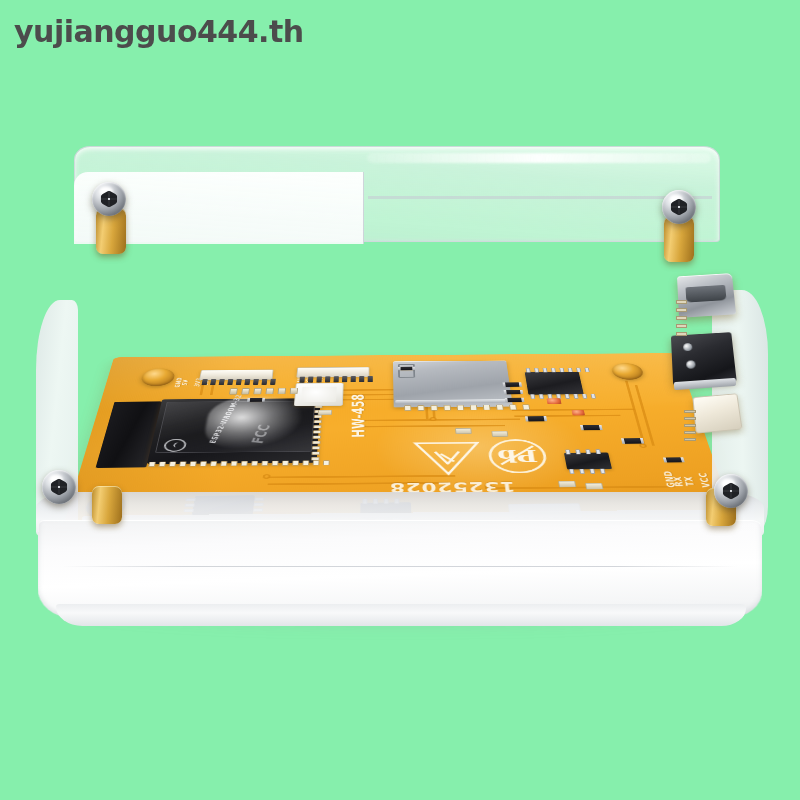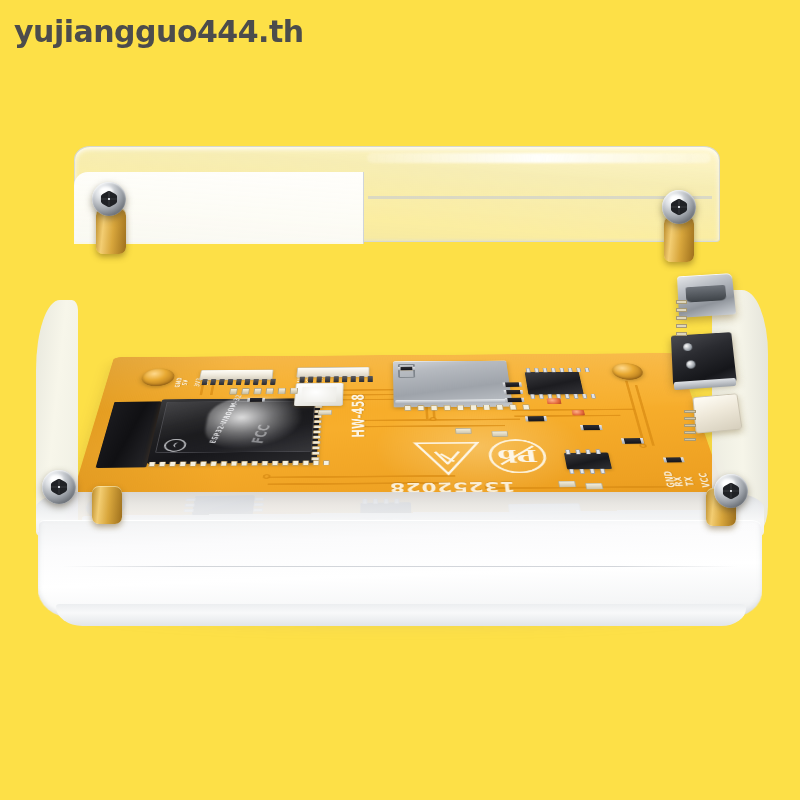--- a/index.html
+++ b/index.html
@@ -2,21 +2,21 @@
 <html><head>
 <meta charset="utf-8">
 <style>
   * { box-sizing: border-box; margin: 0; padding: 0; }
   html, body {
     width: 800px; height: 800px;
     background: #ffffff;
     font-family: "Liberation Sans", sans-serif;
     overflow: hidden;
   }
-  #stage { position: relative; width: 800px; height: 800px; background: #fde047; }
+  #stage { position: relative; width: 800px; height: 800px; background: #86efac; }
 
   
   .watermark {
     position: absolute; left: 14px; top: 14px;
     font-size: 30px; font-weight: 700; letter-spacing: -0.5px;
     color: #4c4c4c; font-family: "DejaVu Sans", sans-serif;
     z-index: 90;
   }
 
   

